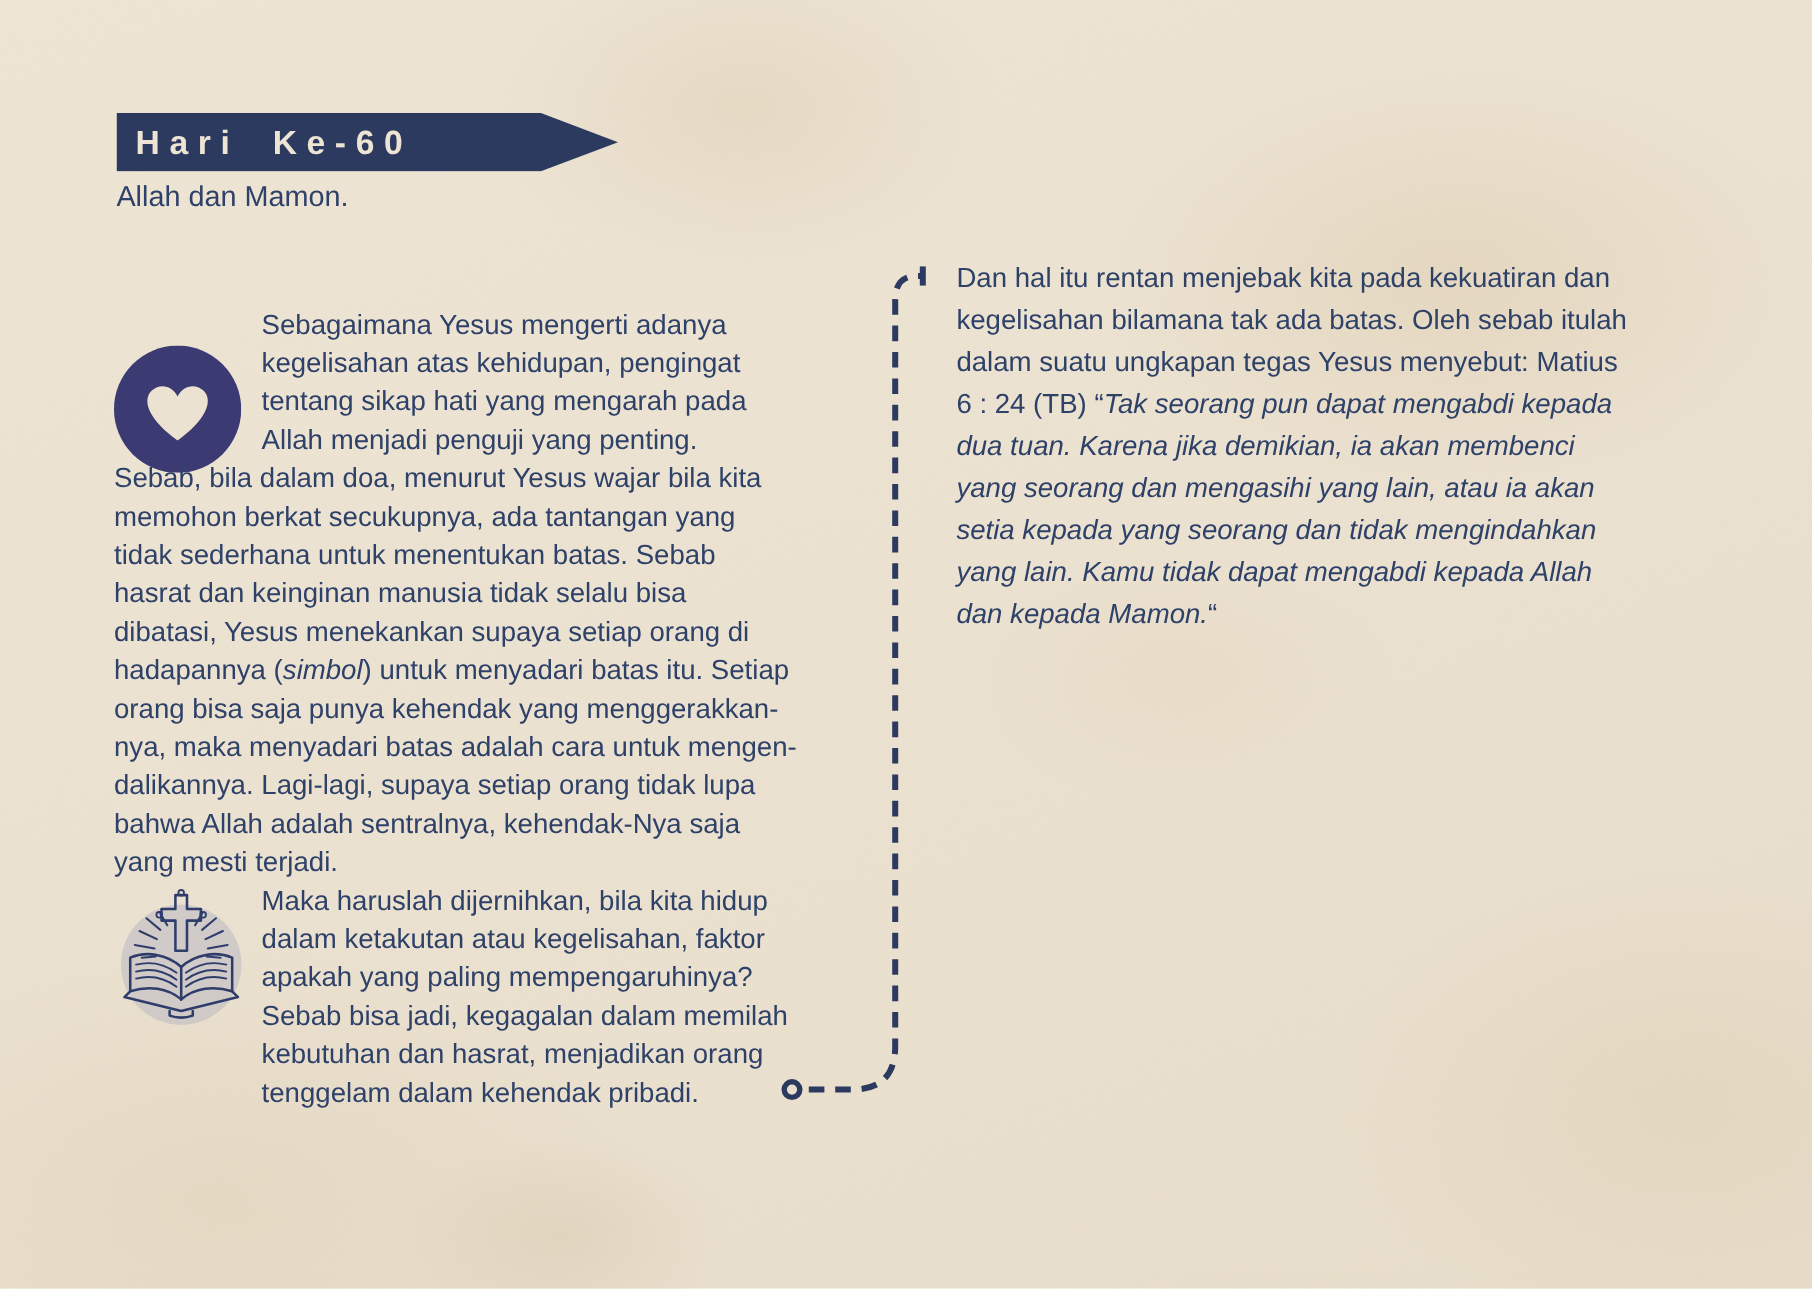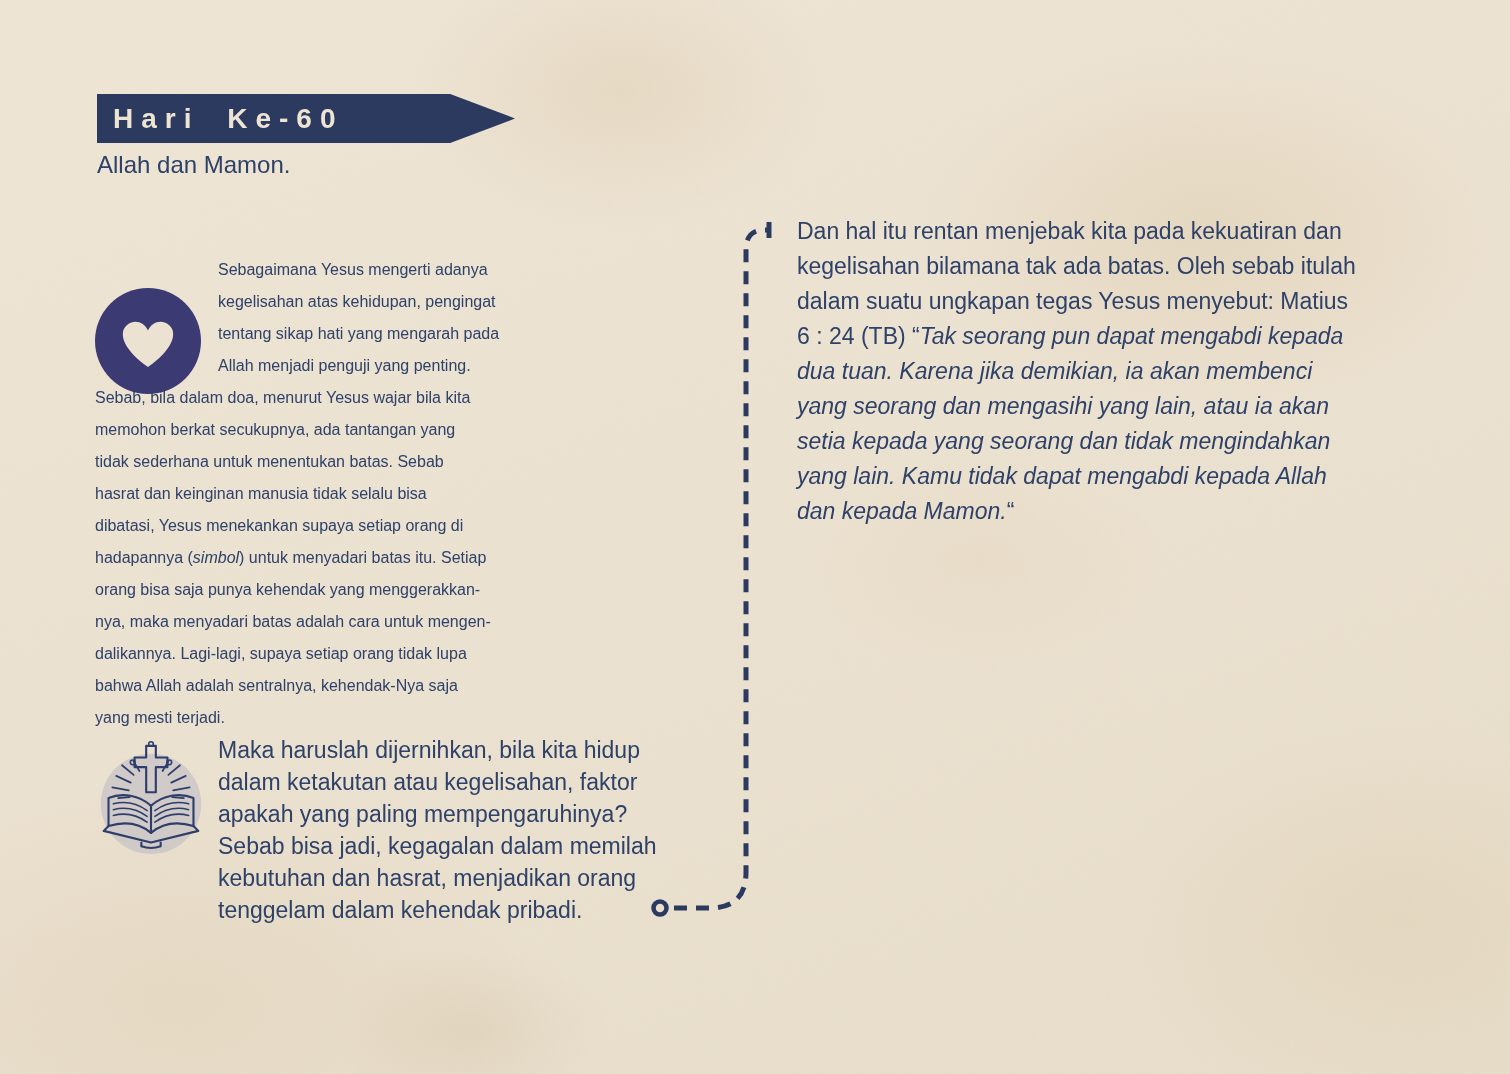--- a/index.html
+++ b/index.html
@@ -34,21 +34,21 @@
   }
   .subtitle {
     position:absolute; left:97px; top:151px;
     font-size:24px; color:#2e4168;
   }
 
   .pre { white-space:pre-line; }
 
   .intro-para {
     position:absolute; left:95px; top:222px; width:596px;
-    font-size:16px; line-height:32px;
+    font-size:23px; line-height:32px;
   }
   .heart-wrap {
     float:left; width:106px; height:106px;
     margin:2px 17px 18px 0;
   }
   .intro-italic, .scripture-italic, .ochlos { font-style:italic; }
 
   .reflect-row {
     position:absolute; left:95px; top:728px;
     display:flex; gap:11px; width:610px;

